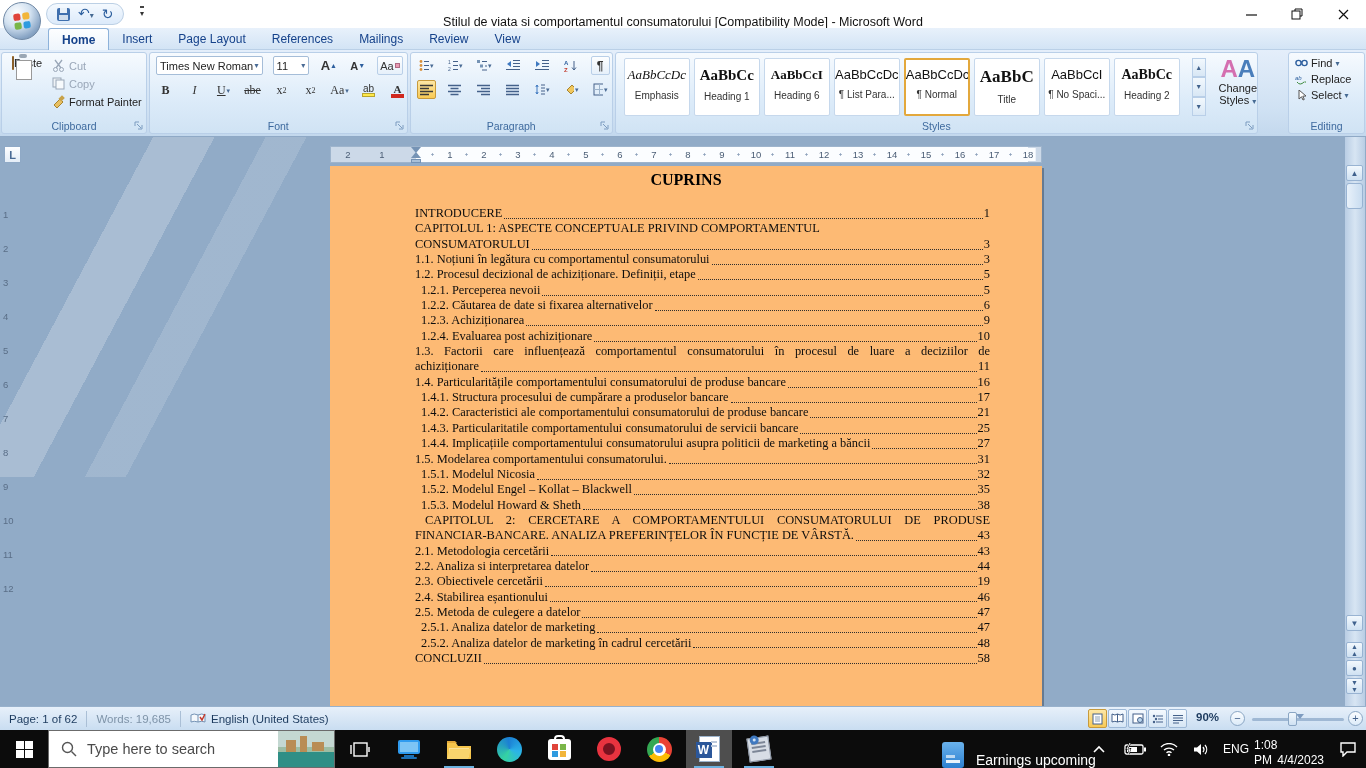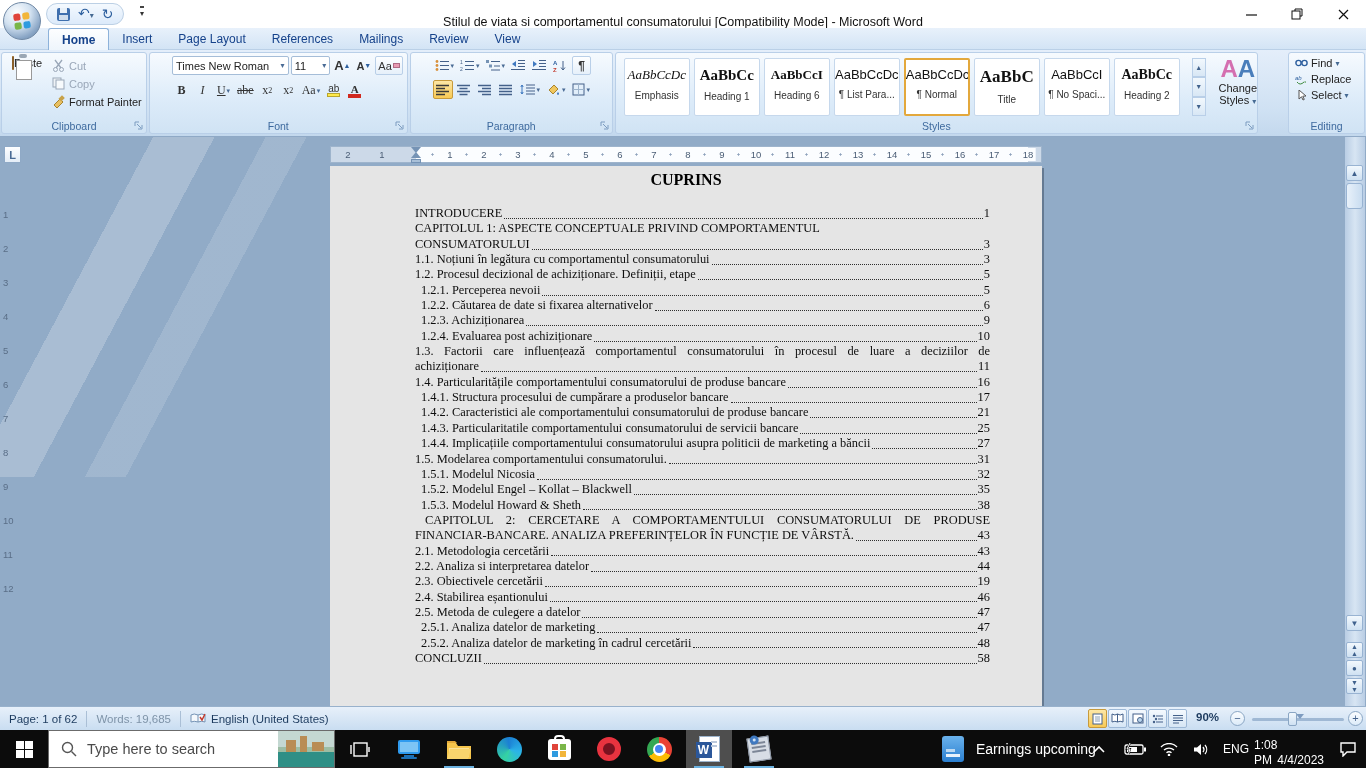--- a/index.html
+++ b/index.html
@@ -56,21 +56,21 @@
   .clip-item { display:flex; align-items:center; gap:4px; color:#222; }
   .clip-item.dis { color:#9aa7b8; }
 
   .g-font { width:262px; }
   .combo { background:#fff; border:1px solid #a5bdd8; border-radius:2px; height:19px; font-size:11px;
     display:flex; align-items:center; padding:0 3px; color:#222; }
   .combo .dd { margin-left:auto; font-size:8px; color:#4a6b95; }
   .fbtn { min-width:19px; height:19px; display:flex; align-items:center; justify-content:center; font-size:12px;
     color:#333; border-radius:2px; padding:0 2px; }
   .fbtn .dd { font-size:7px; margin-left:1px; color:#4a6b95; }
-  .frow { display:flex; align-items:flex-start; gap:2px; padding:3px 4px 0 6px;margin-left:16px; }
+  .frow { display:flex; align-items:flex-start; gap:10px; padding:3px 4px 0 6px; }
   .serifb { font-family:"Liberation Serif",serif; }
   .hl { background:linear-gradient(#fde7a6,#f8ca55); border:1px solid #c79a3c; }
 
   .g-para { width:206px; }
   .g-styles { width:652px; }
   .style-cards { position:absolute; left:8px; top:5px; display:flex; gap:4px; }
   .scard { width:66px; height:58px; background:#fff; border:1px solid #c6d8ec; border-radius:2px; text-align:center;
     padding-top:8px; }
   .scard.sel { border:2px solid #e3a83c; padding-top:7px; }
   .sprev { font-size:13px; color:#111; white-space:nowrap; overflow:hidden; }
@@ -94,21 +94,21 @@
     border:1px solid #8fa9c6; font-size:11px; font-weight:bold; color:#4a6b95; text-align:center; line-height:16px; }
   .ruler-h { position:absolute; left:330px; top:9px; width:712px; height:17px; background:#ccd9e8; border:1px solid #9eb4cc; }
   .ruler-white { position:absolute; left:85px; top:0; width:612px; height:15px; background:#fbfdff;
     background-image:radial-gradient(circle, #8fa3bc 0.9px, transparent 1.3px); background-size:17px 15px; background-position:8px 50%; }
   .rnum { position:absolute; top:1px; font-size:9.5px; color:#4a5d75; transform:translateX(-50%); background:#fbfdff; padding:0 2px; line-height:13px; }
   .rnum.marg { background:#ccd9e8; }
   .ind-top { position:absolute; left:80px; top:0; width:0; height:0; border-left:5px solid transparent; border-right:5px solid transparent; border-top:6px solid #7593b5; }
   .ind-bot { position:absolute; left:80px; bottom:4px; width:0; height:0; border-left:5px solid transparent; border-right:5px solid transparent; border-bottom:6px solid #7593b5; }
   .ind-box { position:absolute; left:80px; bottom:-1px; width:10px; height:4px; background:#a9c0d8; border:1px solid #7593b5; }
   .vnum { position:absolute; left:3px; font-size:9.5px; color:#5a6e87; }
-  .page { position:absolute; left:330px; top:29px; width:712px; height:540px; background:#e5e5e5;
+  .page { position:absolute; left:330px; top:29px; width:712px; height:540px; background:#fdba74;
     box-shadow:2px 2px 0 rgba(58,74,94,.5); }
   .doc-title { text-align:center; font-family:"Liberation Serif",serif; font-weight:bold; font-size:16px; color:#000; margin-top:5px; }
   .toc { margin:17px 0 0 85px; width:575px; font-family:"Liberation Serif",serif; font-size:12.4px; color:#0d0d0d; line-height:15.35px; }
   .toc-line1 { white-space:nowrap; }
   .justify { text-align:justify; text-align-last:justify; white-space:normal; }
   .toc-row { display:flex; align-items:flex-end; }
   .toc-row.ind { padding-left:6px; }
   .toc-text { white-space:nowrap; }
   .leader { flex:1; border-bottom:1.7px dotted #2e2e2e; margin:0 1px 2.5px 2px; min-width:8px; }
   .toc-page { white-space:nowrap; }
@@ -142,21 +142,21 @@
   .tb-cell { position:absolute; top:0; height:38px; display:flex; align-items:center; justify-content:center; }
   .tb-underline:after { content:""; position:absolute; left:8px; right:8px; bottom:0; height:2px; background:#6cb2e0; }
   .win-logo { width:17px; height:17px; display:grid; grid-template-columns:8px 8px; grid-template-rows:8px 8px; gap:1px; }
   .win-logo i { background:#fff; }
   .searchbox { position:absolute; left:48px; top:0; width:287px; height:38px; background:#fff; border:1px solid #6b6b6b;
     display:flex; align-items:center; overflow:hidden; }
   .searchbox .ph { color:#4a4a4a; font-size:14.5px; margin-left:10px; flex:1; }
   .search-photo { width:56px; height:38px; position:relative; flex:none;
     background:linear-gradient(180deg,#c4d8d2 0 45%, #9dbda4 45% 58%, #2f8f86 58% 100%); }
   .search-photo i { position:absolute; background:#b98d55; }
-  .news { position:absolute; left:942px; top:0; height:38px; display:flex; align-items:center; gap:12px; color:#fff; font-size:14px; }
+  .news { position:absolute; left:942px; top:0; height:38px; display:flex; align-items:flex-end; gap:12px; color:#fff; font-size:14px; }
   .news-ic { width:22px; height:26px; background:linear-gradient(#6ab2ec,#2b7fd0); border-radius:3px; position:relative; }
   .news-ic:before { content:""; position:absolute; left:4px; bottom:5px; width:14px; height:3px; background:#e8f2fb; }
   .news-ic:after { content:""; position:absolute; left:4px; bottom:10px; width:9px; height:3px; background:#bcd9f2; }
   .tray-txt { color:#fff; font-size:12px; }
   .clock { position:absolute; left:1256px; top:0; width:66px; height:38px; color:#fff; font-size:12px;
     display:flex; flex-direction:row; justify-content:center; align-items:flex-end; line-height:15px; }
   svg.wic { display:block; }
 
   .i16 { display:block; }
 </style>

